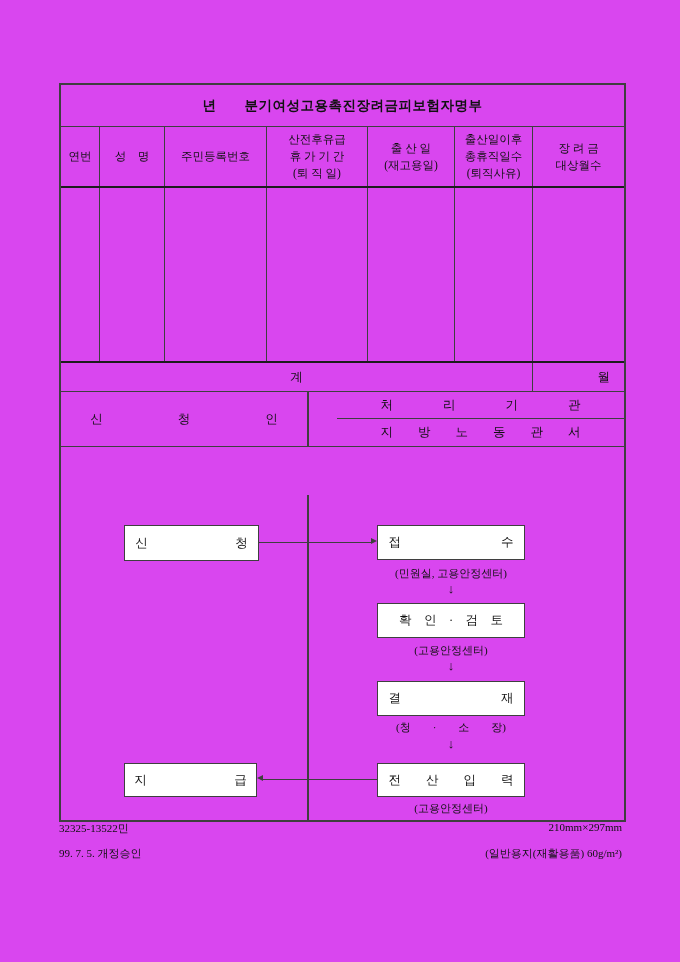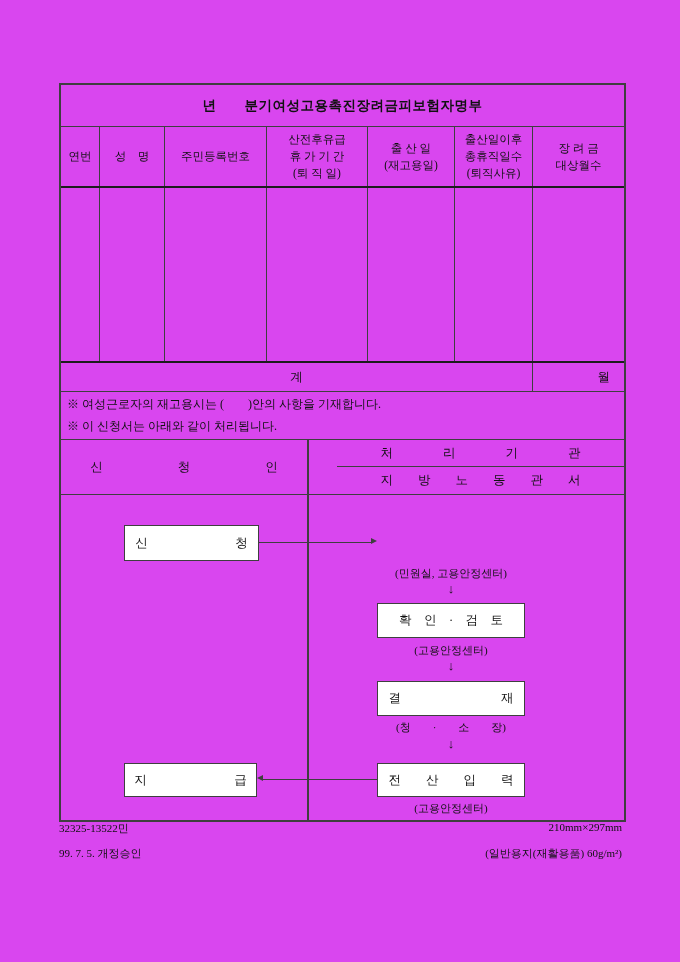--- a/index.html
+++ b/index.html
@@ -135,37 +135,34 @@
       <div class="ecell"></div>
       <div class="ecell"></div>
       <div class="ecell"></div>
     </div>
 
     <div class="sum-row">
       <div class="sum-main">계</div>
       <div class="sum-unit">월</div>
     </div>
 
-    <div class="notes">
-      <div class="note">※ 여성근로자의 재고용시는 (　　)안의 사항을 기재합니다.</div>
-      <div class="note">※ 이 신청서는 아래와 같이 처리됩니다.</div>
-    </div>
 
     <div class="parties">
       <div class="applicant-cell ws-pre">신　　　　　　청　　　　　　인</div>
       <div class="agency-cell">
         <div class="agency-top ws-pre">처　　　　리　　　　기　　　　관</div>
         <div class="agency-bottom ws-pre">지　　방　　노　　동　　관　　서</div>
       </div>
     </div>
 
     <div class="flow-divider"></div>
 
     <div class="flow-box box-apply ws-pre">신　　　　　　　청</div>
     <div class="harrow arrow-right"></div>
+    <div class="flow-box box-receive ws-pre">접　　　　　　　　수</div>
     <div class="caption cap-receive">(민원실, 고용안정센터)</div>
     <div class="darrow da1">↓</div>
     <div class="flow-box box-review ws-pre">확　인　·　검　토</div>
     <div class="caption cap-review">(고용안정센터)</div>
     <div class="darrow da2">↓</div>
     <div class="flow-box box-approve ws-pre">결　　　　　　　　재</div>
     <div class="caption cap-approve">(청　　·　　소　　장)</div>
     <div class="darrow da3">↓</div>
     <div class="flow-box box-input ws-pre">전　　산　　입　　력</div>
     <div class="caption cap-input">(고용안정센터)</div>

